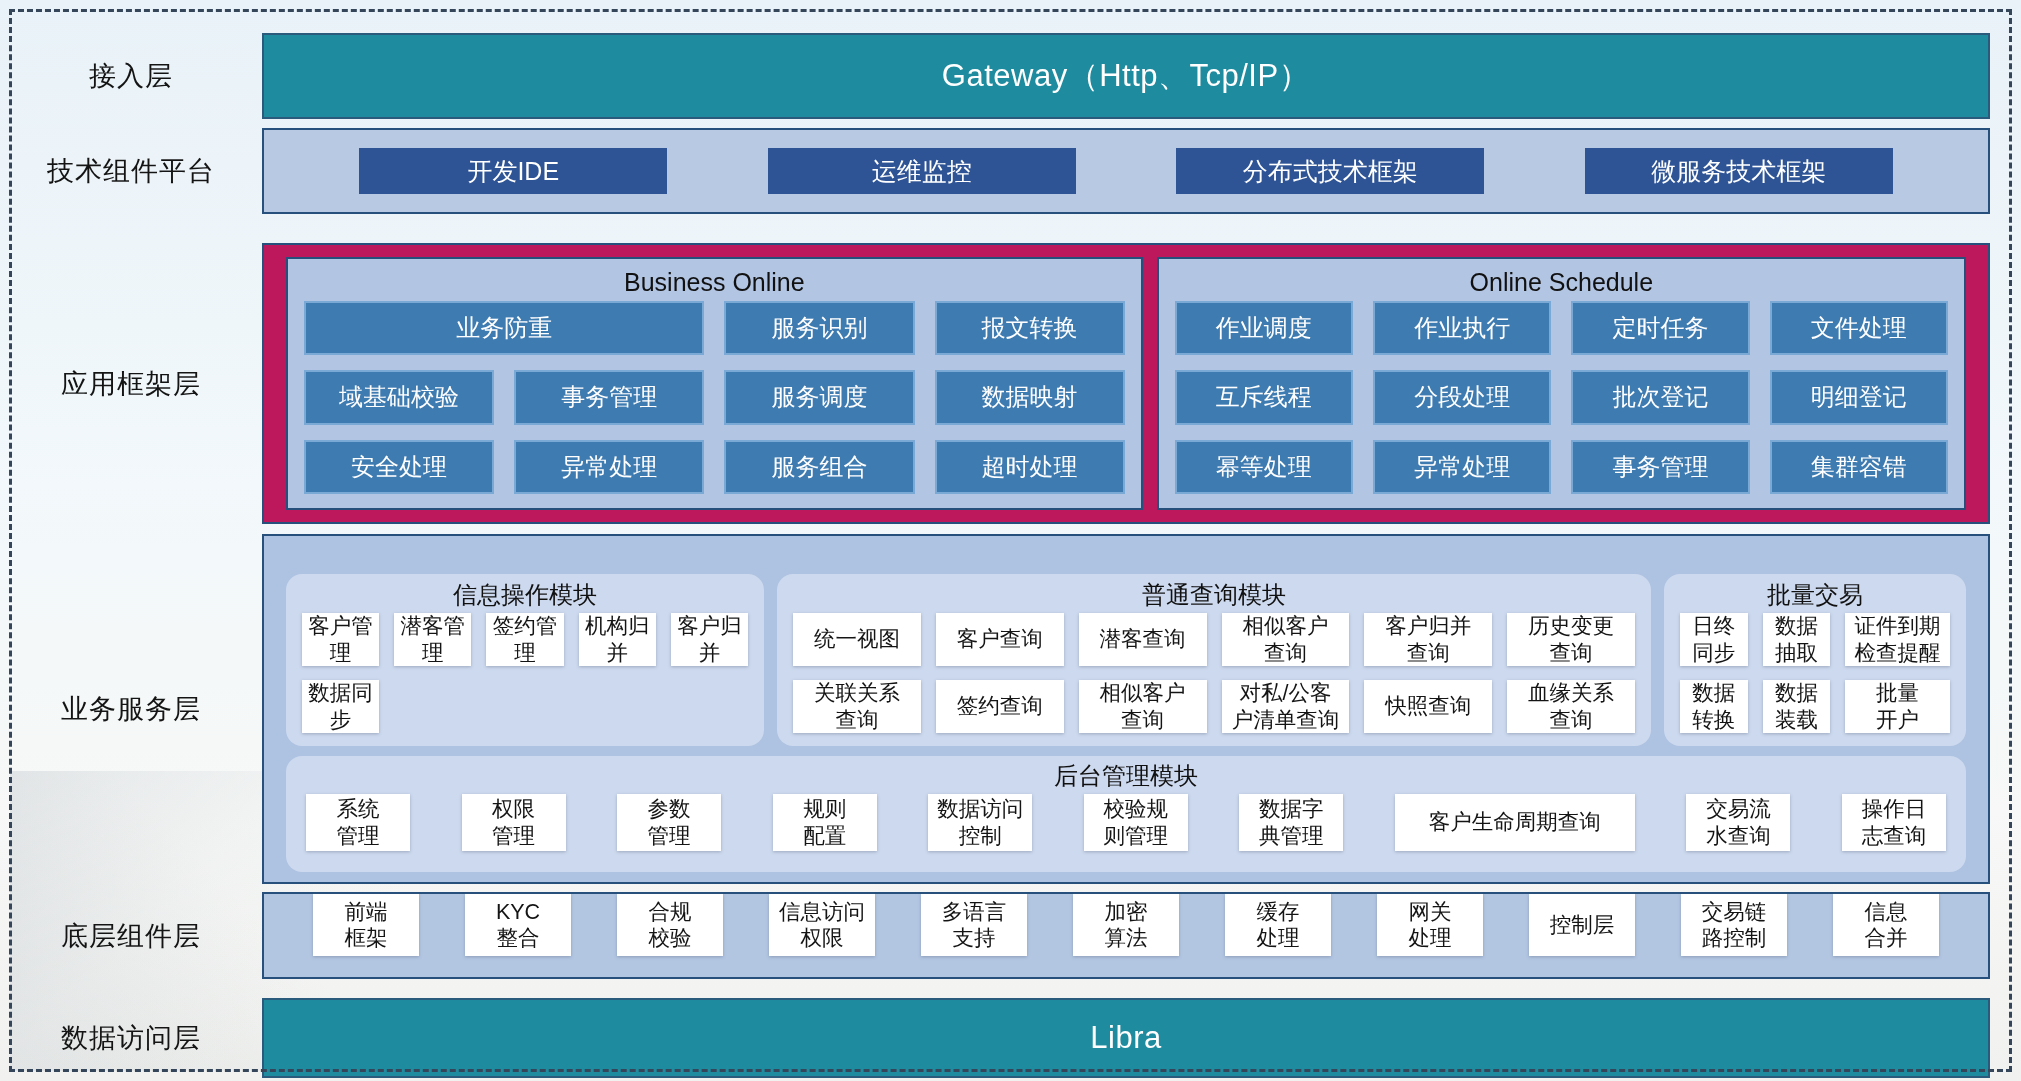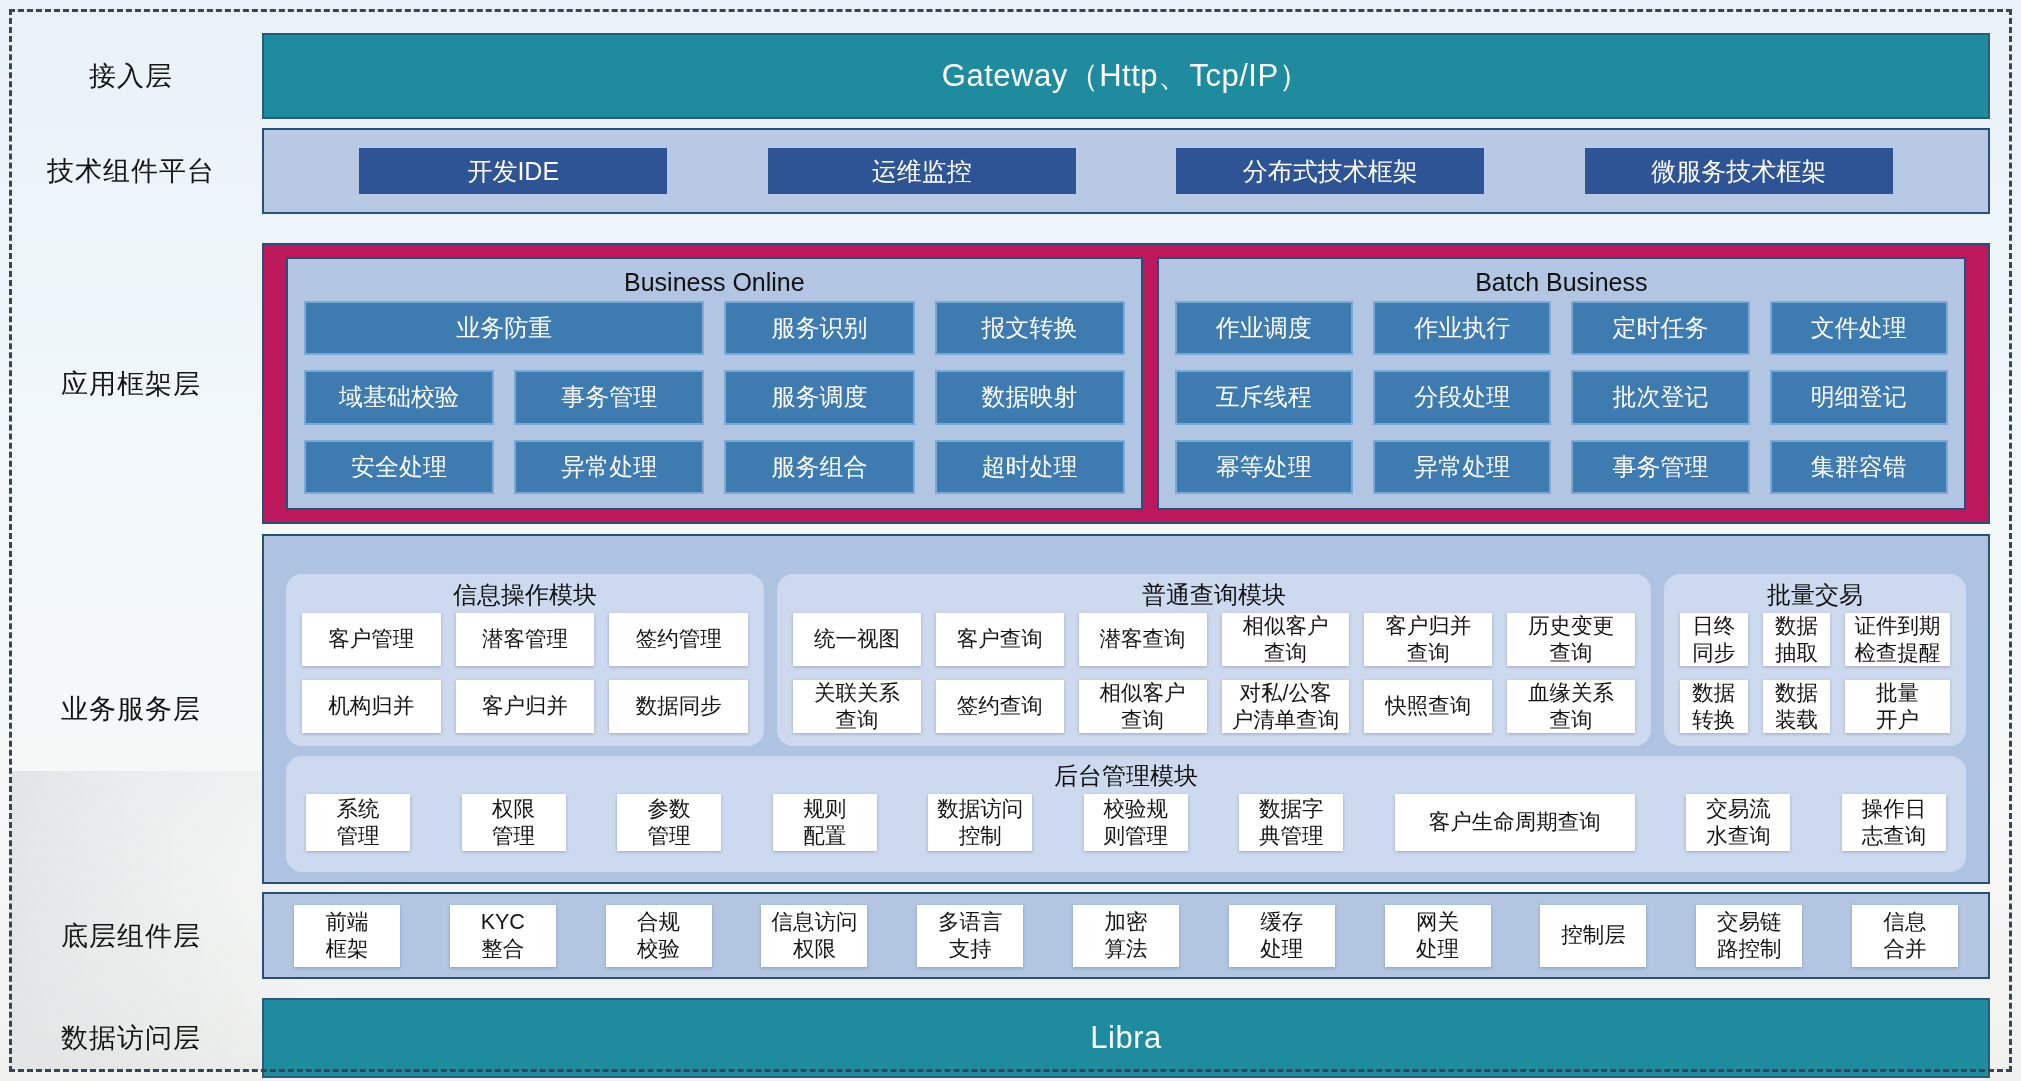--- a/index.html
+++ b/index.html
@@ -66,38 +66,38 @@
   .svc-top{display:flex;gap:13px;flex:0 0 200px;}
   .svc-panel{
     background:#cdd9ee;border-radius:16px;padding:2px 16px 13px;
     display:flex;flex-direction:column;box-sizing:border-box;margin-top:28px;
   }
   .svc-panel.info{flex:0 0 478px;}
   .svc-panel.query{flex:1;}
   .svc-panel.batch{flex:0 0 302px;}
   .svc-title{text-align:center;font-size:24px;color:#111;height:37px;line-height:37px;flex:0 0 37px;}
   .svc-grid{flex:1;display:grid;gap:14px 15px;}
-  .g3{grid-template-columns:repeat(3,1fr);}
+  .g3{grid-template-columns:repeat(5,1fr);}
   .g6{grid-template-columns:repeat(6,1fr);}
   .gbatch{grid-template-columns:1fr 1fr 1.55fr;}
   .wbox{
     background:#ffffff;display:flex;align-items:center;justify-content:center;text-align:center;
     color:#141414;font-size:21.5px;line-height:1.22;white-space:pre-line;
     box-shadow:0 1px 3px rgba(70,80,110,.35);
   }
   .admin-panel{
     background:#cdd9ee;border-radius:16px;flex:1;
     padding:1px 20px 11px;display:flex;flex-direction:column;box-sizing:border-box;
   }
   .admin-row{flex:1;display:flex;justify-content:space-between;}
   .admin-row .wbox{width:104px;height:57px;}
   .admin-row .wbox.wide{width:240px;}
 
   
-  .base-row{display:flex;justify-content:space-between;align-items:center;padding:0 30px;background:#b2c6e2;}
+  .base-row{display:flex;justify-content:space-between;padding:0 49px;background:#b2c6e2;}
   .base-row .wbox{width:106px;height:62px;}
 
   
   .mb9{margin-bottom:9px;} .mb29{margin-bottom:29px;} .mb10{margin-bottom:10px;}
   .mb8{margin-bottom:8px;} .mb19{margin-bottom:19px;}
   .h86{height:86px;} .h74{height:86px;} .h281{height:281px;}
   .h350{height:350px;} .h87{height:87px;} .h80{height:80px;}
 </style>
 </head>
 <body>
@@ -142,21 +142,21 @@
             <div class="fw-btn">服务调度</div>
             <div class="fw-btn">数据映射</div>
             <div class="fw-btn">安全处理</div>
             <div class="fw-btn">异常处理</div>
             <div class="fw-btn">服务组合</div>
             <div class="fw-btn">超时处理</div>
           </div>
         </div>
 
         <div class="fw-panel bs">
-          <div class="fw-title">Batch Business</div>
+          <div class="fw-title">Online Schedule</div>
           <div class="fw-grid">
             <div class="fw-btn">作业调度</div>
             <div class="fw-btn">作业执行</div>
             <div class="fw-btn">定时任务</div>
             <div class="fw-btn">文件处理</div>
             <div class="fw-btn">互斥线程</div>
             <div class="fw-btn">分段处理</div>
             <div class="fw-btn">批次登记</div>
             <div class="fw-btn">明细登记</div>
             <div class="fw-btn">幂等处理</div>

